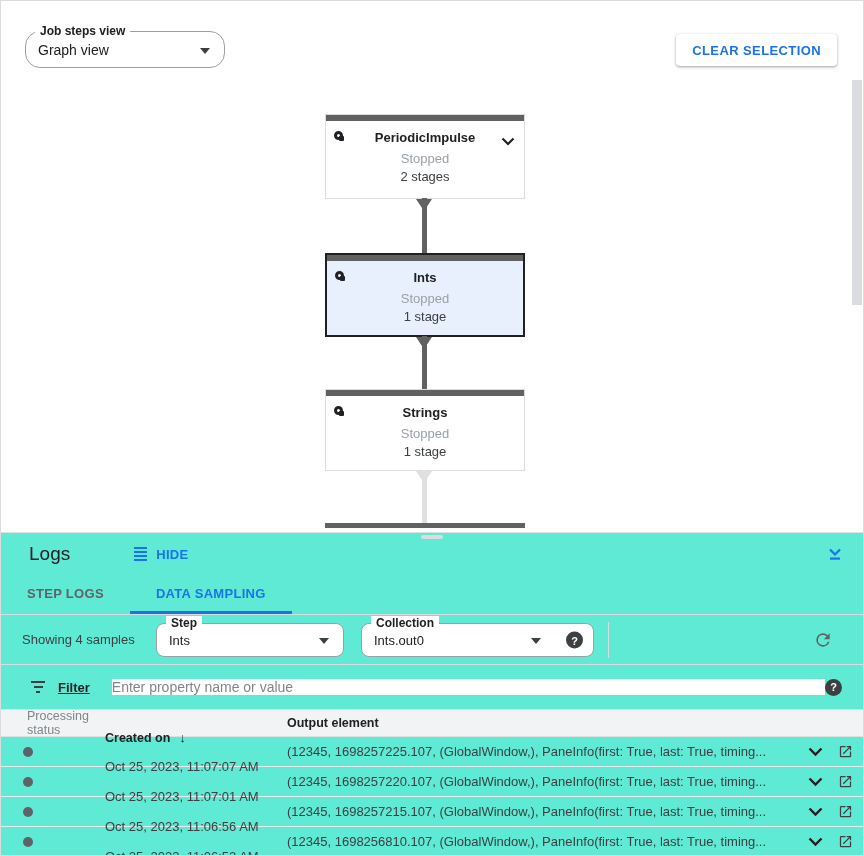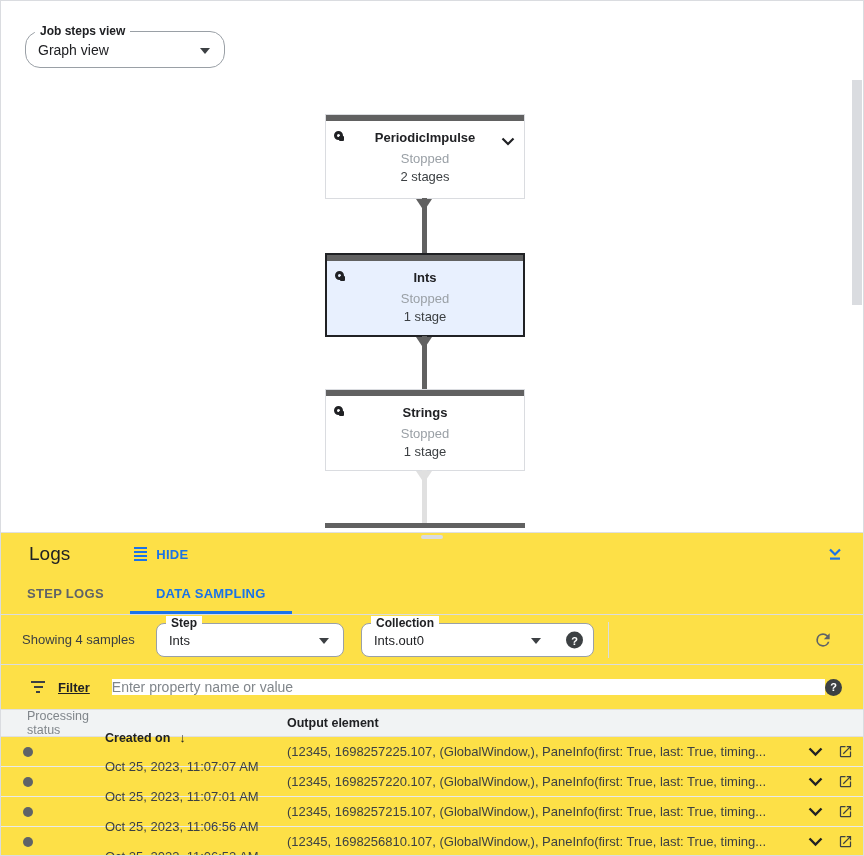--- a/index.html
+++ b/index.html
@@ -32,21 +32,21 @@
   .node-chevron { position:absolute; right:9px; top:11px; }
 
   .conn { position:absolute; left:421px; width:5px; background:#616161; }
   .conn.light { background:#e0e0e0; }
   .conn-arrow { position:absolute; left:415px; width:0; height:0; border-left:8px solid transparent; border-right:8px solid transparent; border-top:12px solid #616161; }
   .conn-arrow.light { border-top-color:#e0e0e0; }
   .hidden-node-bar { position:absolute; left:324px; top:522px; width:200px; height:5px; background:#616161; }
   .vscrollbar { position:absolute; right:1px; top:79px; width:10px; height:225px; background:#dadce0; }
 
   
-  .logs { position:absolute; left:0; top:531px; width:100%; bottom:0; background:#fde047; border-top:1px solid #e0e0e0; }
+  .logs { position:absolute; left:0; top:531px; width:100%; bottom:0; background:#5eead4; border-top:1px solid #e0e0e0; }
   .drag-handle { position:absolute; left:50%; top:2px; transform:translateX(-50%); width:22px; height:4px; border-radius:2px; background:#dadce0; }
 
   .logs-header { height:42px; display:flex; align-items:center; padding:0 20px 0 28px; }
   .logs-title { font-size:19px; color:#202124; }
   .hide-btn { display:flex; align-items:center; gap:9px; margin-left:64px; color:#1a73e8; font-size:13px; font-weight:700; letter-spacing:.3px; cursor:pointer; }
   .lines-icon { display:flex; flex-direction:column; gap:2px; }
   .lines-icon span { display:block; width:13px; height:2px; background:#1a73e8; }
   .collapse-btn { margin-left:auto; cursor:pointer; display:flex; }
 
   .tabs { display:flex; height:40px; border-bottom:1px solid #dadce0; align-items:stretch; }
@@ -96,20 +96,21 @@
 <div class="page">
 
   <div class="graph-pane">
 
     <div class="outlined-select steps-view">
       <span class="flabel">Job steps view</span>
       <span class="val">Graph view</span>
       <span class="caret"></span>
     </div>
 
+    <button class="clear-btn">CLEAR SELECTION</button>
 
     <div class="node" style="top:113px; height:85px;">
       <div class="node-bar"></div>
       <div class="node-body">
         <span class="stop-icon"></span>
         <div class="node-title">PeriodicImpulse</div>
         <span class="node-chevron">
           <svg width="14" height="9" viewBox="0 0 14 9">
               <path d="M1.5 1.5 L7 7 L12.5 1.5" fill="none" stroke="#202124" stroke-width="2.2"></path>
             </svg>

